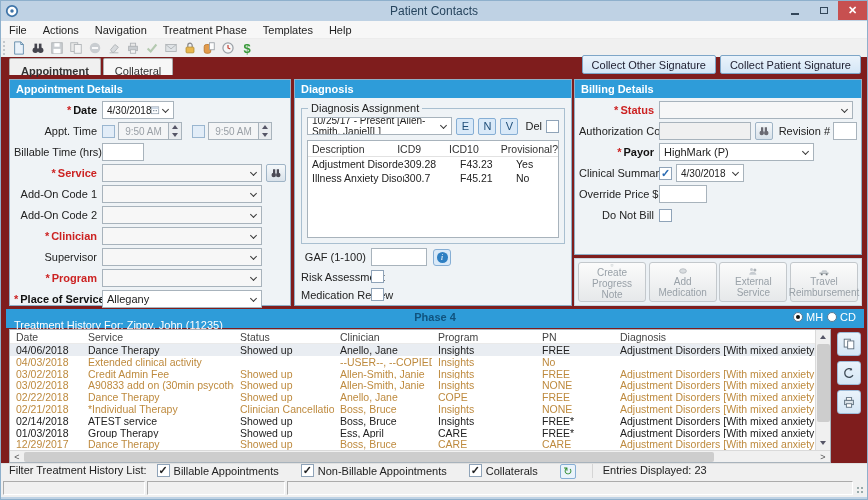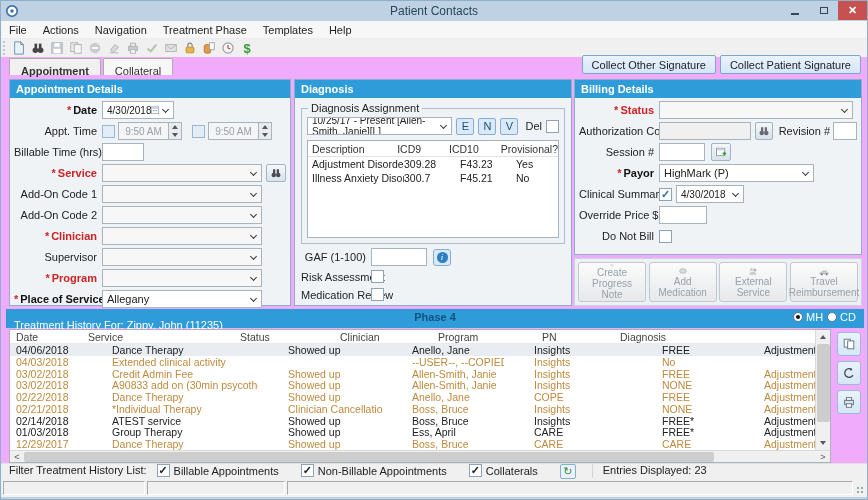--- a/index.html
+++ b/index.html
@@ -1,17 +1,17 @@
 <!DOCTYPE html>
 <html><head>
 <meta charset="utf-8">
 <style>
   html,body{margin:0;padding:0;background:#9aa7b0;}
   *{box-sizing:border-box;}
-  .window{position:relative;width:868px;height:500px;background:#f0abfc;border:1px solid #8EB0CC;
+  .window{position:relative;width:868px;height:500px;background:#7f1d1d;border:1px solid #8EB0CC;
           font-family:"Liberation Sans",sans-serif;font-size:11px;color:#222;overflow:hidden;}
   
   .titlebar{position:absolute;top:0;left:0;right:0;height:20px;background:#BFD2E4;display:flex;align-items:center;}
   .app-icon{margin-left:4px;width:14px;height:14px;}
   .title{position:absolute;left:0;right:0;text-align:center;font-size:12px;color:#27455E;}
   .win-controls{position:absolute;right:0;top:0;height:19px;display:flex;}
   .wc{width:29px;height:19px;display:flex;align-items:center;justify-content:center;color:#33475a;font-size:11px;}
   .wc-close{background:#C75050;color:#fff;font-weight:bold;}
   .wc-max i{display:block;width:8px;height:7px;border:1px solid #33475a;}
   .wc-min i{display:block;width:8px;height:2px;background:#33475a;margin-top:6px;}
@@ -87,21 +87,21 @@
   
   .th-header{position:absolute;left:5px;top:308px;width:858px;height:19px;background:#2E9CD9;color:#fff;}
   .th-title{position:absolute;left:8px;top:10px;font-weight:normal;text-align:center;}
   .th-phase{position:absolute;left:0;right:0;text-align:center;top:2px;font-weight:bold;color:#10537F;}
   .th-radios{position:absolute;right:8px;top:2px;display:flex;align-items:center;gap:4px;}
   .radio{width:10px;height:10px;border-radius:50%;background:#fff;border:1px solid #5A7A94;display:inline-flex;align-items:center;justify-content:center;}
   .radio .dot{width:4px;height:4px;border-radius:50%;background:#111;}
   .th-table{position:absolute;left:8px;top:328px;width:822px;height:134px;background:#fff;border:1px solid #A8B3BC;}
   .th-head{display:flex;height:14px;align-items:center;color:#444;border-bottom:1px solid #EAEAEA;font-size:10.5px;}
   .th-body{height:106px;overflow:hidden;}
-  .th-row{display:flex;height:11.8px;align-items:center;font-size:10.5px;gap:24px;}
+  .th-row{display:flex;height:11.8px;font-size:10.5px;}
   .th-row.selected{background:#E9EDF2;}
   .tone-amber{color:#BE8A3E;}
   .th-cell{white-space:nowrap;overflow:hidden;padding-left:6px;flex:none;}
   .vscroll{position:absolute;right:0;top:0;width:15px;height:120px;background:#F0F0F0;border-left:1px solid #DADADA;}
   .vs-arrow{height:14px;display:flex;align-items:center;justify-content:center;}
   .vs-thumb{position:absolute;top:14px;left:1px;width:13px;height:78px;background:#CDCDCD;border-radius:2px;}
   .vs-down{position:absolute;bottom:0;width:100%;}
   .hscroll{position:absolute;left:0;bottom:0;height:12px;width:100%;background:#F0F0F0;border-top:1px solid #DADADA;display:flex;align-items:center;}
   .hs-arrow{width:14px;text-align:center;color:#555;font-size:9px;flex:none;}
   .hs-thumb{height:10px;background:#CDCDCD;border-radius:2px;width:690px;flex:none;}
@@ -417,31 +417,20 @@
             <rect x="4" y="3" width="3" height="6" fill="#6A6A72"></rect>
             <rect x="9" y="3" width="3" height="6" fill="#6A6A72"></rect>
             <circle cx="5" cy="10.5" r="3" fill="#6A6A72"></circle>
             <circle cx="11" cy="10.5" r="3" fill="#6A6A72"></circle>
           </svg>
       </button>
       <span style="margin-left:6px;">Revision #</span>
       <input class="txt" style="width: 24px; margin-left: 3px;" value="">
     </div>
     <div class="frow">
-      <span class="flabel">Session #</span>
-      <input class="txt" style="width: 46px;" value="">
-      <button class="mini-btn" style="margin-left:6px;">
-        <svg viewBox="0 0 16 16">
-            <rect x="2" y="3" width="11" height="10" fill="#fff" stroke="#7A8A99"></rect>
-            <rect x="2.5" y="3.5" width="10" height="2.5" fill="#C9D6E4"></rect>
-            <path d="M10 10h5M12.5 7.5v5" stroke="#3A9A3A" stroke-width="2"></path>
-          </svg>
-      </button>
-    </div>
-    <div class="frow">
       <span class="flabel lbl-bold"><span class="req">*</span><span>Payor</span></span>
       <div class="combo white" style="width:155px;">
           <span>HighMark (P)</span>
           <span class="chev"></span>
         </div>
     </div>
     <div class="frow">
       <span class="flabel">Clinical Summary</span>
       <span class="cb">
           <span class="mark blue">✓</span>

